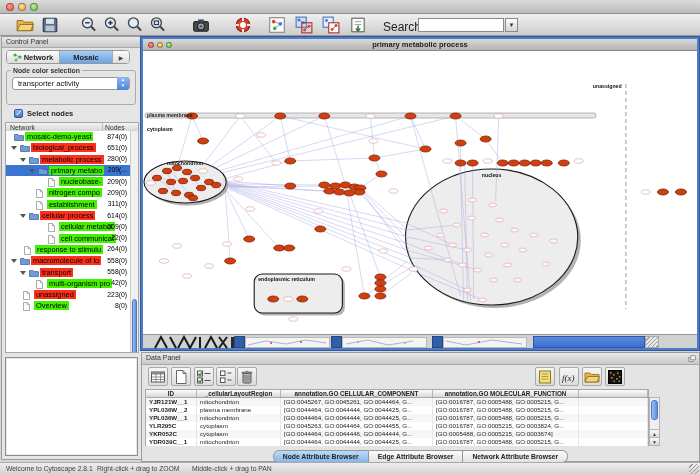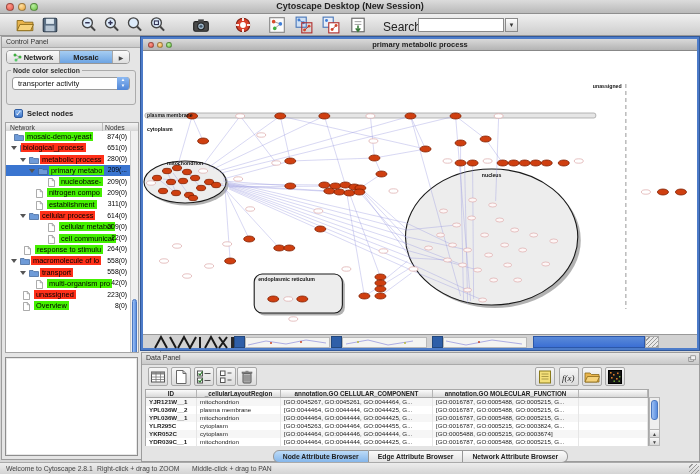--- a/index.html
+++ b/index.html
@@ -115,21 +115,20 @@
 <body>
 
 <div id="app">
 
   <div id="titlebar">
     <div class="traffic">
       <span class="light r"></span>
       <span class="light y"></span>
       <span class="light g"></span>
     </div>
-    <div class="title">Cytoscape Desktop (New Session)</div>
   </div>
 
   <div id="main-toolbar">
     <span id="search-label">Search:</span>
     <input id="search-input" value="" style="">
     <div id="search-caret">▼</div>
   <div class="toolbtn" style="left: 16px;"><svg viewBox="0 0 16 16" width="100%" height="100%">
           <path d="M1 4 L6 4 L7.5 5.5 L15 5.5 L15 13 L1 13 Z" fill="#e9b44c" stroke="#8a6a1a" stroke-width="0.8"></path>
           <path d="M1 13 L3.5 7.5 L15.5 7.5 L13 13 Z" fill="#f6d27a" stroke="#8a6a1a" stroke-width="0.8"></path>
         </svg></div>
@@ -254,21 +253,21 @@
                 <path d="M0.5 1.5 L4 1.5 L5 2.6 L9.5 2.6 L9.5 7.5 L0.5 7.5 Z" fill="#6f9bd8" stroke="#3a5f94" stroke-width="0.7"></path>
               </svg></span>
             <span class="tlabel green" style="left: 19px;">mosaic-demo-yeast</span>
             <span class="tcount">874(0)</span>
           </div>
           <div class="trow">
             <span class="tri" style="left: 5px;"></span>
             <span class="ticon" style="left: 14px;"><svg width="10" height="8" viewBox="0 0 10 8">
                 <path d="M0.5 1.5 L4 1.5 L5 2.6 L9.5 2.6 L9.5 7.5 L0.5 7.5 Z" fill="#6f9bd8" stroke="#3a5f94" stroke-width="0.7"></path>
               </svg></span>
-            <span class="tlabel red" style="left: 15px;">biological_process</span>
+            <span class="tlabel red" style="left: 25px;">biological_process</span>
             <span class="tcount">651(0)</span>
           </div>
           <div class="trow">
             <span class="tri" style="left: 14px;"></span>
             <span class="ticon" style="left: 23px;"><svg width="10" height="8" viewBox="0 0 10 8">
                 <path d="M0.5 1.5 L4 1.5 L5 2.6 L9.5 2.6 L9.5 7.5 L0.5 7.5 Z" fill="#6f9bd8" stroke="#3a5f94" stroke-width="0.7"></path>
               </svg></span>
             <span class="tlabel red" style="left: 34px;">metabolic process</span>
             <span class="tcount">280(0)</span>
           </div>

